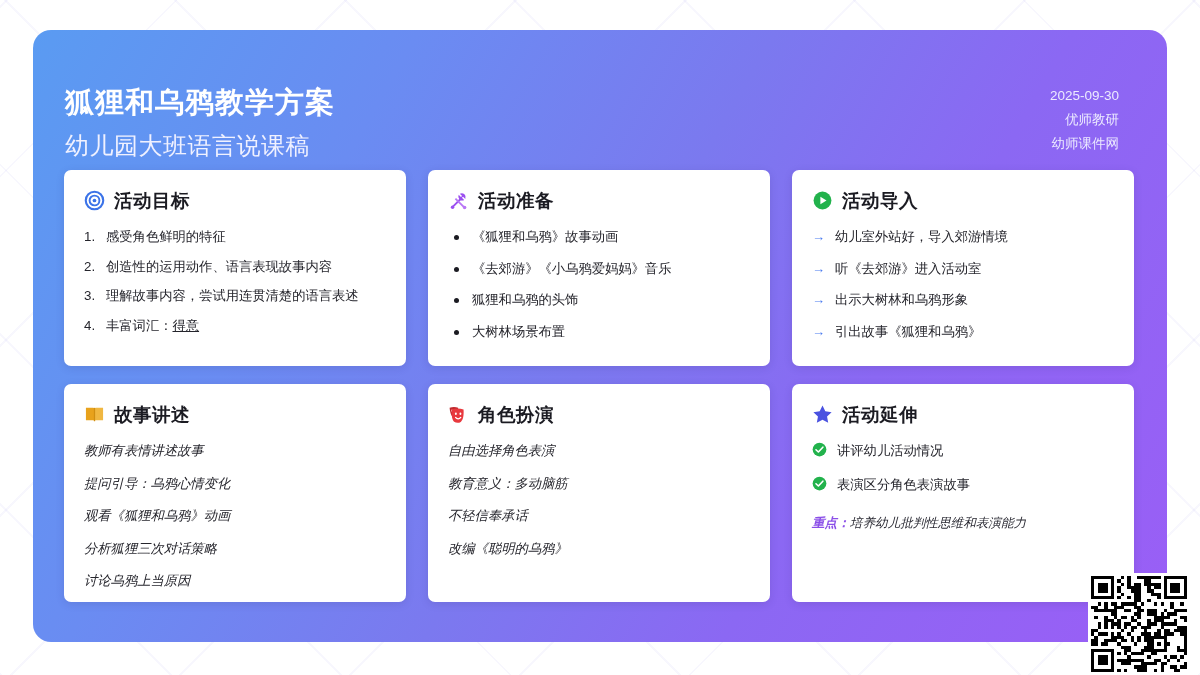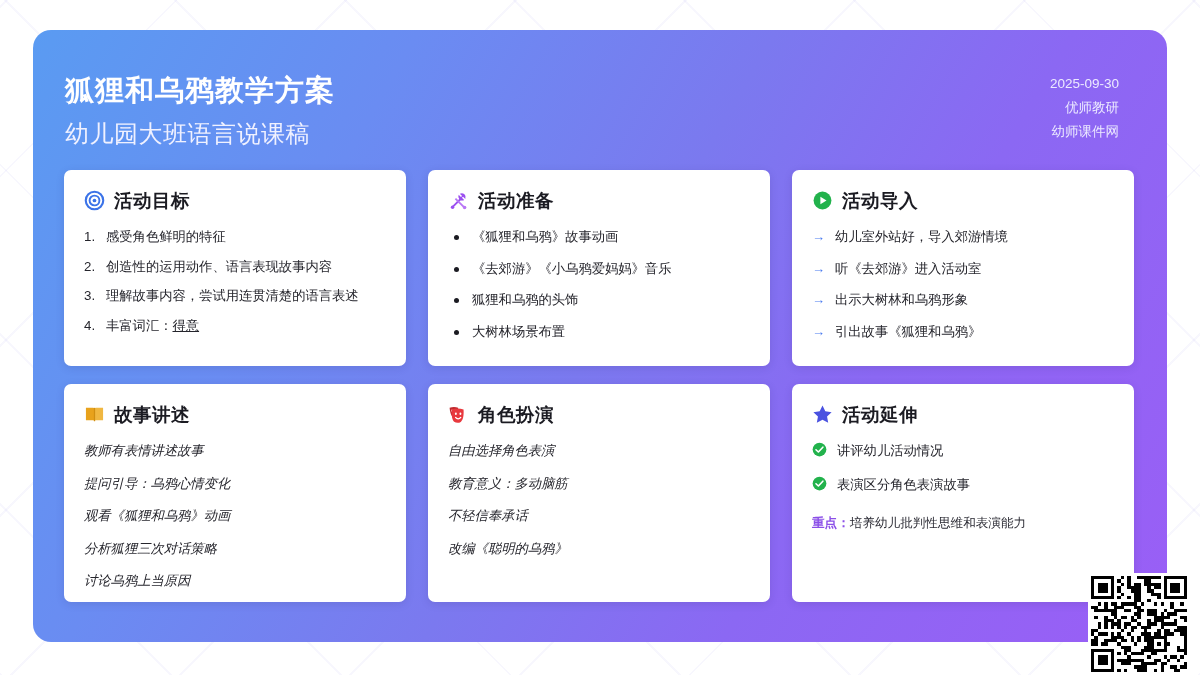--- a/index.html
+++ b/index.html
@@ -44,21 +44,21 @@
         #7b79ef 50%,
         #8b68f3 70%,
         #9a5ef6 100%);
     z-index: 1;
     overflow: hidden;
   }
 
   
   .header {
     position: absolute;
-    left: 0; top: 4px;
+    left: 0; top: 16px;
     width: 100%;
     height: 140px;
     display: flex;
     align-items: flex-start;
     justify-content: space-between;
     padding: 38px 48px 0 32px;
   }
 
   .header-left { color: #ffffff; }
 
@@ -192,20 +192,21 @@
     min-height: 16px;
   }
   .list.checked li .check {
     position: absolute;
     left: 0; top: 1px;
     width: 15px; height: 15px;
   }
 
   .keynote {
     font-size: 12.6px;
+    font-style: italic;
     color: #2a2a33;
     margin-top: 20px;
   }
   .keynote .kw {
     color: #8b4fe8;
     font-weight: 700;
   }
 
   
   .qr {

